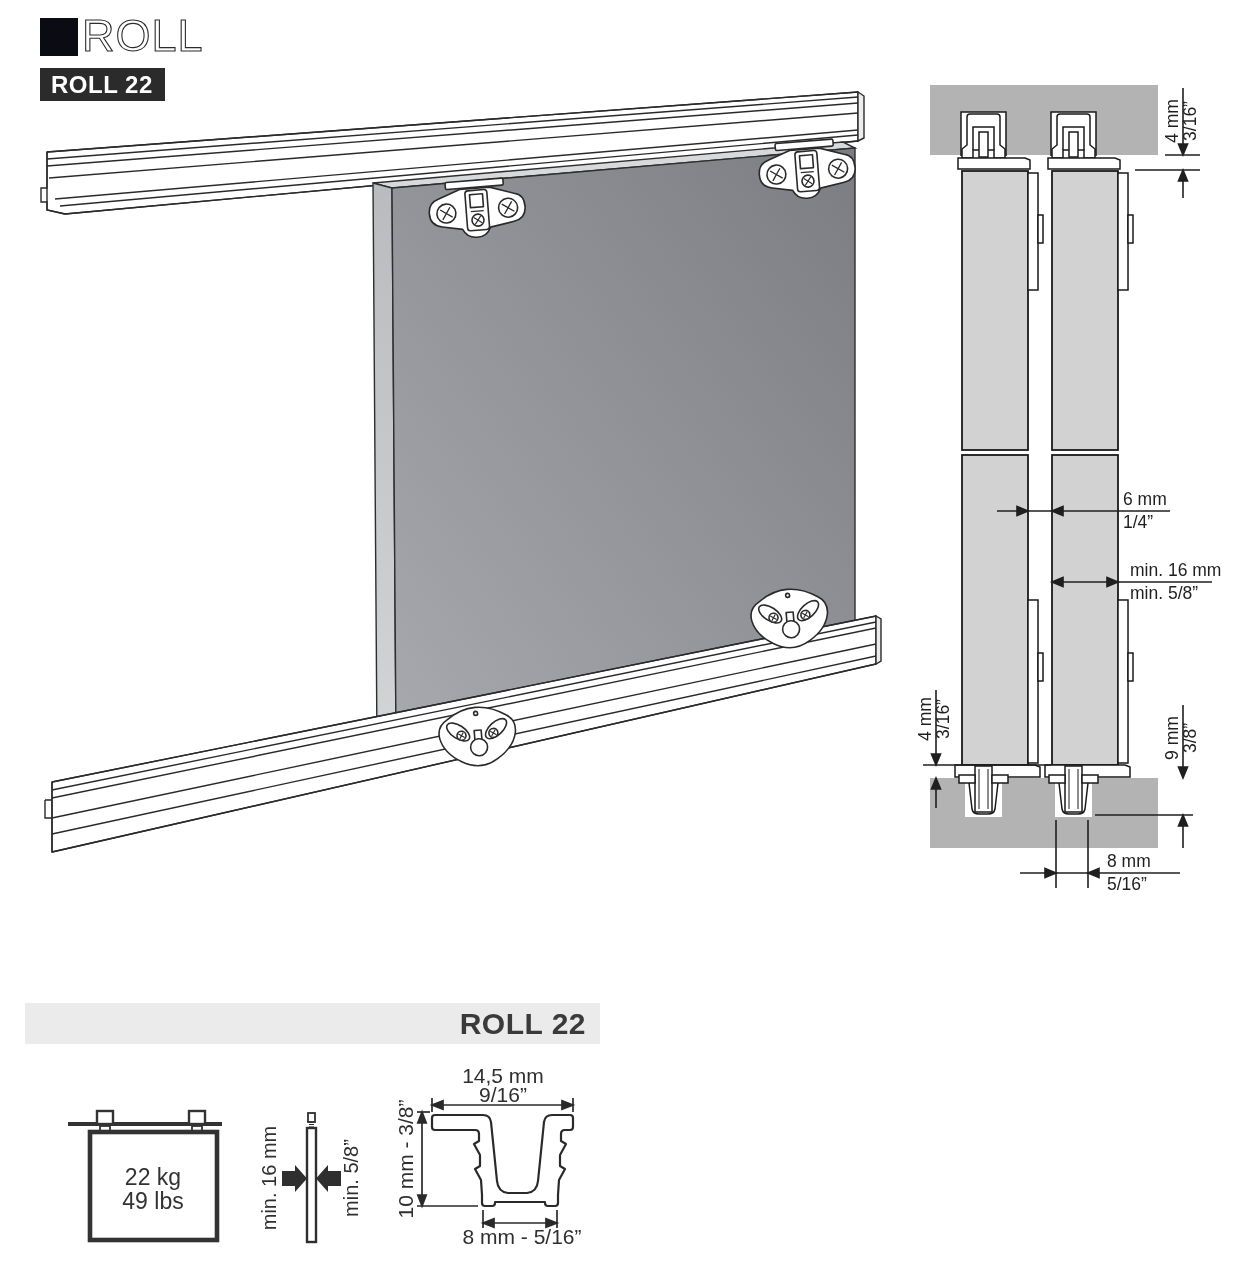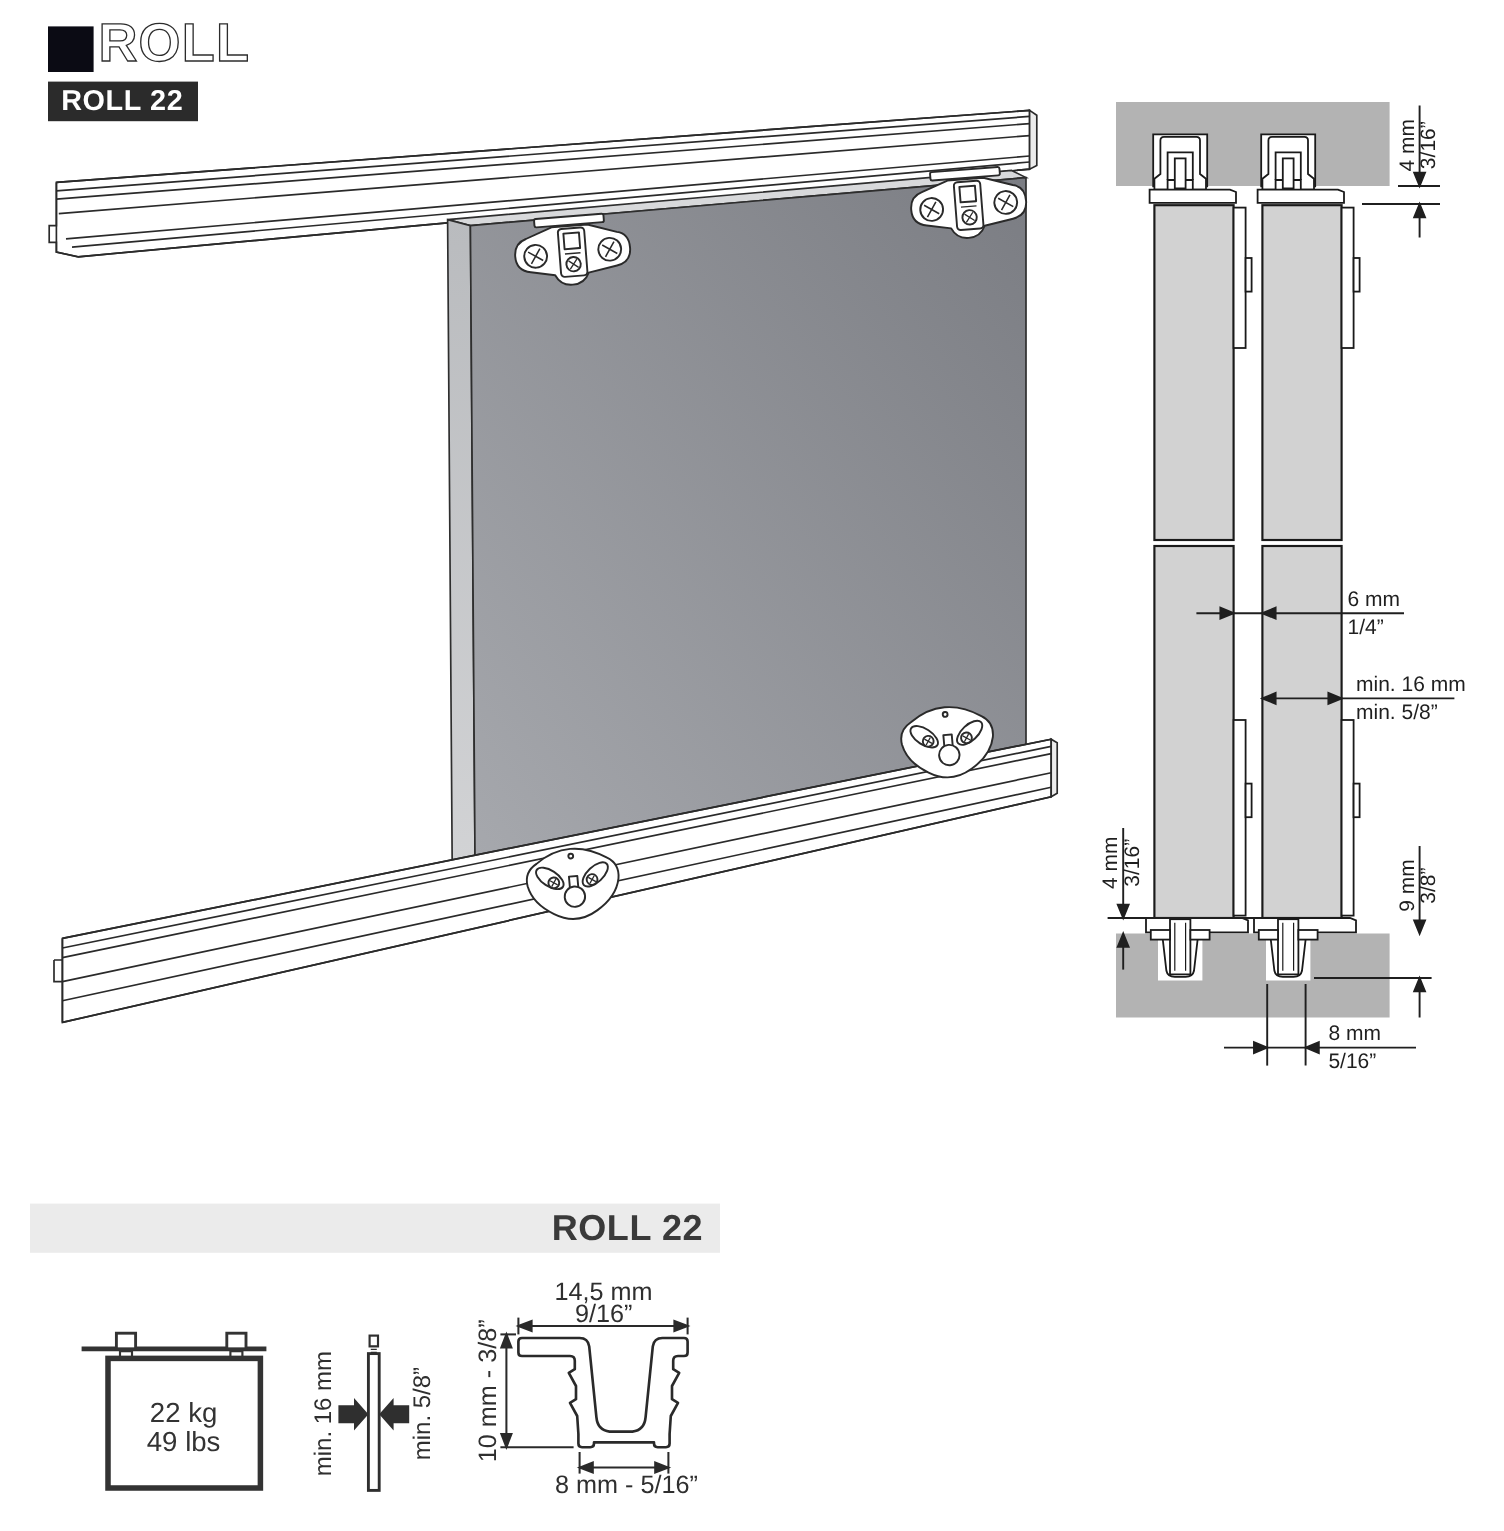--- a/index.html
+++ b/index.html
@@ -1,19 +1,19 @@
 <!DOCTYPE html>
 <html><head>
 <meta charset="utf-8">
 <style>
   html,body{margin:0;padding:0;background:#fff;}
   .page{position:relative;width:1253px;height:1276px;background:#fff;
         font-family:"Liberation Sans",sans-serif;overflow:hidden;}
   .abs{position:absolute;}
-  .logo{left:40px;top:14px;display:flex;align-items:flex-end;font-weight:bold;}
+  .logo{left:40px;top:14px;display:flex;align-items:center;}
   .logo-mark{width:38px;height:38px;background:#0b0b14;display:inline-block;}
   .badge{left:40px;top:68px;width:125px;height:33px;background:#2b2b2b;color:#fff;
          font-weight:bold;font-size:24px;line-height:33px;padding-left:11px;
          letter-spacing:0.5px;box-sizing:border-box;}
   .spec-header{left:25px;top:1003px;width:575px;height:41px;background:#ebebeb;
                color:#3a3a3a;font-weight:bold;font-size:30px;line-height:41px;
                text-align:right;padding-right:14px;box-sizing:border-box;
                letter-spacing:0.5px;}
   svg text{font-family:"Liberation Sans",sans-serif;}
   .dim-label{font-size:17.5px;fill:#1f1f1f;}

